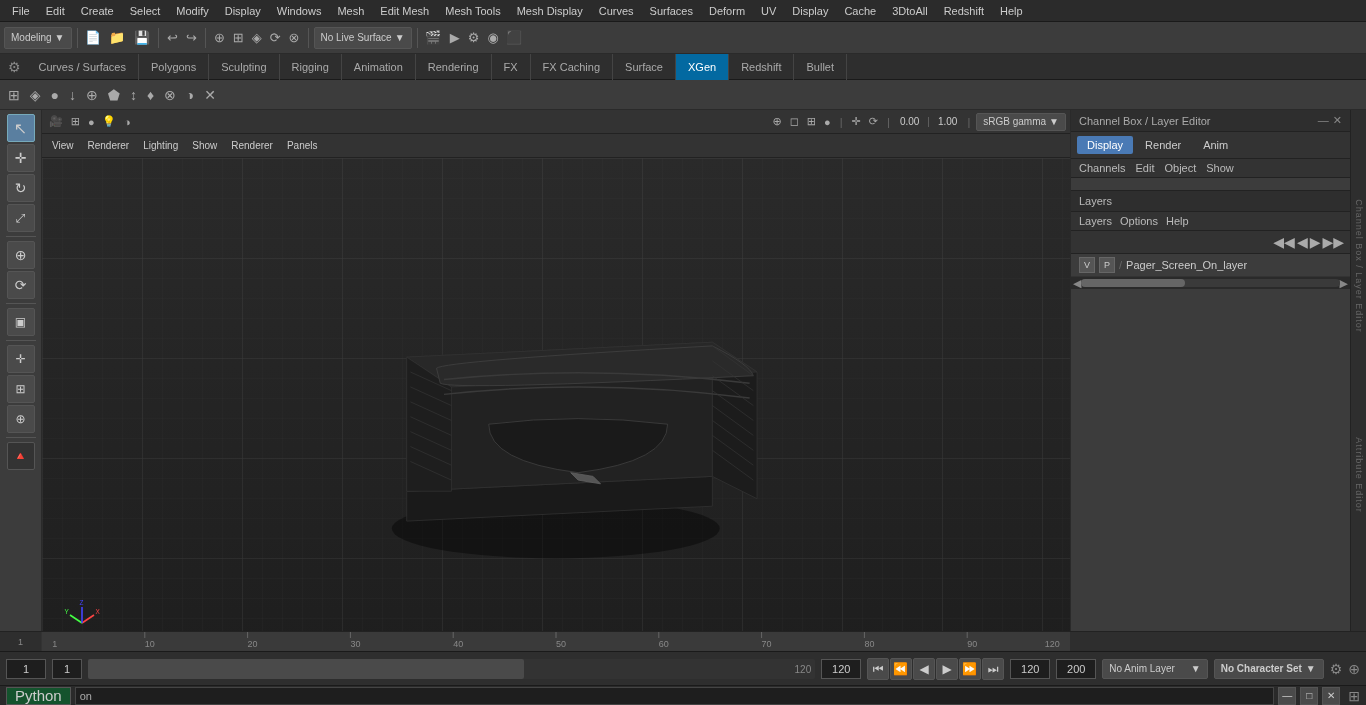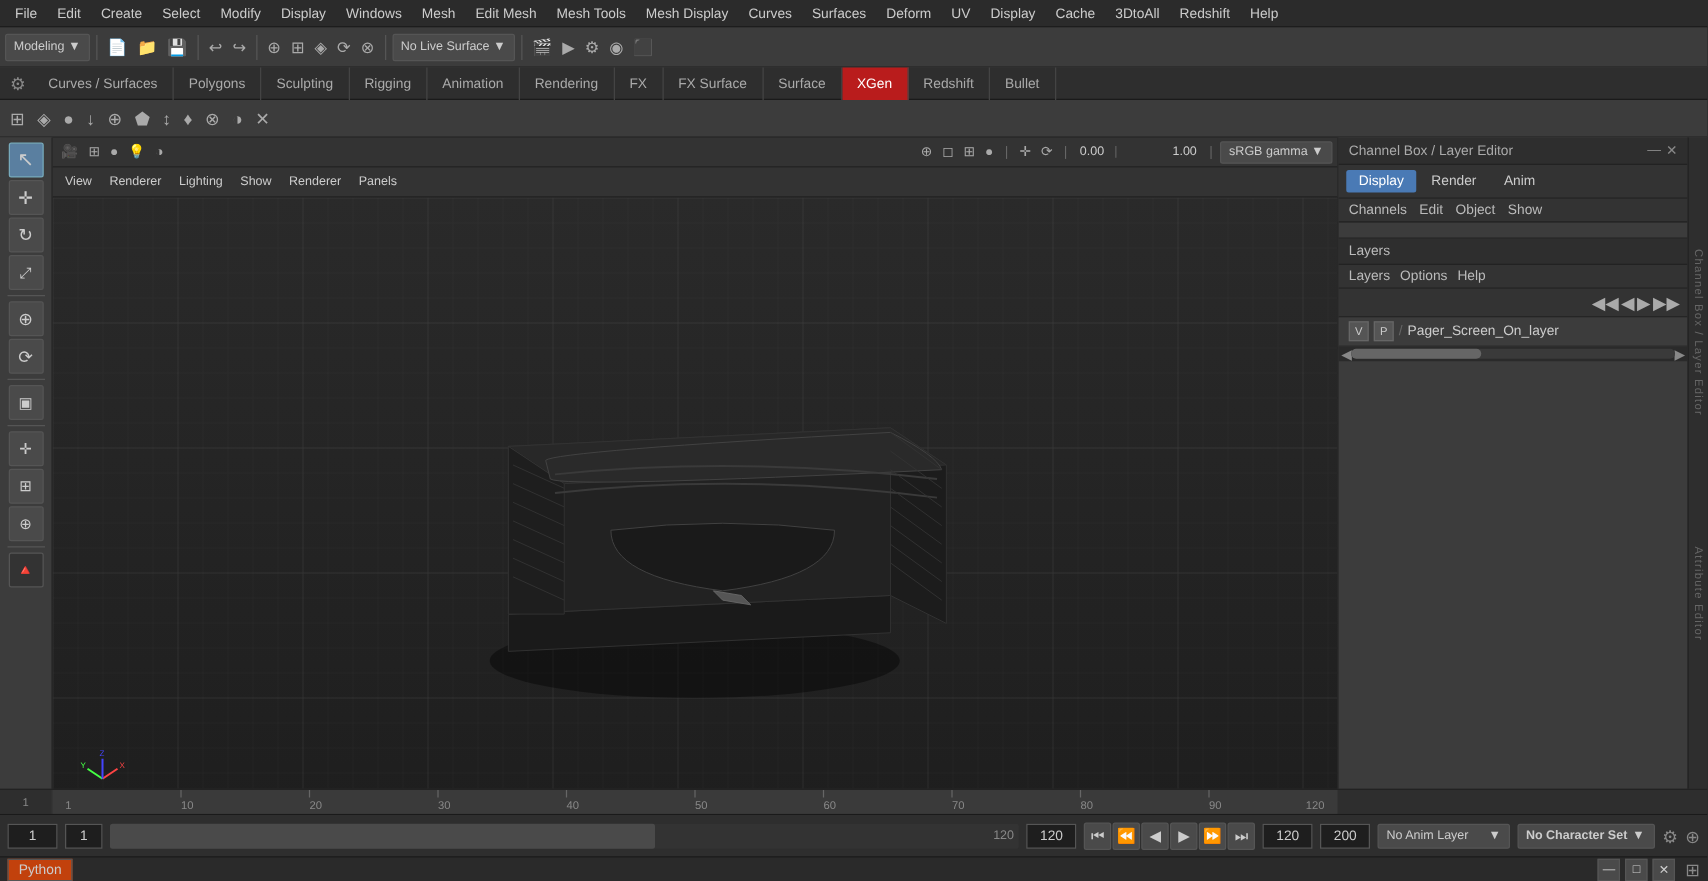--- a/index.html
+++ b/index.html
@@ -11,21 +11,21 @@
 
     
     #toolbar1 { display: flex; align-items: center; background: #3c3c3c; height: 32px; padding: 0 4px; border-bottom: 1px solid #2a2a2a; gap: 2px; }
     .toolbar-separator { width: 1px; background: #555; height: 20px; margin: 0 3px; }
     .dropdown-btn { background: #4a4a4a; border: 1px solid #555; color: #ccc; font-size: 10px; padding: 2px 6px; cursor: pointer; height: 22px; display: flex; align-items: center; border-radius: 2px; gap: 3px; }
     .icon-btn { background: transparent; border: none; color: #aaa; font-size: 13px; cursor: pointer; padding: 2px 3px; height: 24px; display: flex; align-items: center; }
 
     
     #tab-bar { display: flex; align-items: center; background: #2e2e2e; height: 26px; border-bottom: 1px solid #1a1a1a; padding: 0 2px; }
     .tab { padding: 4px 12px; cursor: pointer; font-size: 11px; color: #aaa; border-right: 1px solid #444; height: 26px; display: flex; align-items: center; }
-    .tab.active { background: #b91c1c; color: #fff; }
+    .tab.active { background: #0369a1; color: #fff; }
     #settings-gear { color: #888; padding: 2px 6px; cursor: pointer; font-size: 14px; }
 
     
     #tool-shelf { display: flex; align-items: center; background: #3c3c3c; height: 30px; padding: 0 4px; border-bottom: 1px solid #2a2a2a; gap: 2px; }
     .shelf-btn { background: transparent; border: none; color: #aaa; font-size: 14px; cursor: pointer; padding: 1px 4px; height: 24px; display: flex; align-items: center; }
 
     
     #main-area { display: flex; height: calc(705px - 22px - 32px - 26px - 30px - 20px - 34px - 20px); }
 
     
@@ -74,21 +74,21 @@
 
     
     #bottom-bar { height: 34px; background: #2e2e2e; display: flex; align-items: center; gap: 6px; padding: 0 6px; border-top: 1px solid #1a1a1a; }
     .bottom-btn { background: #4a4a4a; border: 1px solid #555; color: #ccc; font-size: 10px; padding: 1px 6px; height: 20px; cursor: pointer; border-radius: 2px; white-space: nowrap; }
     .play-btn { background: #4a4a4a; border: 1px solid #555; color: #ccc; font-size: 12px; width: 22px; height: 22px; display: flex; align-items: center; justify-content: center; cursor: pointer; border-radius: 2px; }
     .transport-area { display: flex; align-items: center; gap: 1px; }
     .frame-input { background: #1e1e1e; border: 1px solid #555; color: #ccc; font-size: 11px; padding: 2px 4px; width: 45px; height: 20px; text-align: center; }
 
     
     #status-bar { height: 20px; background: #2a2a2a; display: flex; align-items: center; padding: 0 6px; border-top: 1px solid #1a1a1a; gap: 4px; }
-    #python-tab { background: #c2410c; border: 1px solid #555; padding: 1px 8px; cursor: pointer; font-size: 11px; color: #ccc; height: 18px; display: flex; align-items: center; }
+    #python-tab { background: #14532d; border: 1px solid #555; padding: 1px 8px; cursor: pointer; font-size: 15px; color: #ccc; height: 18px; display: flex; align-items: center; }
     #status-input { flex: 1; background: #1e1e1e; border: 1px solid #444; color: #aaa; font-size: 11px; padding: 1px 4px; height: 18px; }
 
     
     #window-btns { display: flex; align-items: center; gap: 4px; margin-left: 4px; }
     .win-btn { width: 18px; height: 18px; background: #4a4a4a; border: 1px solid #555; display: flex; align-items: center; justify-content: center; cursor: pointer; font-size: 10px; color: #ccc; }
 
     
     #layers-scrollbar { height: 12px; background: #2a2a2a; display: flex; align-items: center; padding: 0 2px; }
     .scroll-track { flex: 1; height: 8px; background: #3a3a3a; border-radius: 4px; position: relative; }
     .scroll-thumb { position: absolute; left: 0; width: 40%; height: 100%; background: #666; border-radius: 4px; }
@@ -152,21 +152,21 @@
 
 <div id="tab-bar">
   <span id="settings-gear">⚙</span>
   <div class="tab">Curves / Surfaces</div>
   <div class="tab">Polygons</div>
   <div class="tab">Sculpting</div>
   <div class="tab">Rigging</div>
   <div class="tab">Animation</div>
   <div class="tab">Rendering</div>
   <div class="tab">FX</div>
-  <div class="tab">FX Surface</div>
+  <div class="tab">FX Caching</div>
   <div class="tab">Surface</div>
   <div class="tab active">XGen</div>
   <div class="tab">Redshift</div>
   <div class="tab">Bullet</div>
 </div>
 
 <div id="tool-shelf">
   <div class="shelf-btn">⊞</div>
   <div class="shelf-btn">◈</div>
   <div class="shelf-btn">●</div>
@@ -212,21 +212,21 @@
       <span class="vp-icon">⊕</span>
       <span class="vp-icon">◻</span>
       <span class="vp-icon">⊞</span>
       <span class="vp-icon">●</span>
       <span style="margin: 0 4px; color:#666">|</span>
       <span class="vp-icon">✛</span>
       <span class="vp-icon">⟳</span>
       <span style="margin: 0 4px; color:#666">|</span>
       <span style="font-size:10px; color:#ccc; padding: 0 4px;">0.00</span>
       <span style="font-size:10px; color:#666; padding: 0 2px;">|</span>
-      <span style="font-size:10px; color:#ccc; padding: 0 4px; margin-left: 36px;">1.00</span>
+      <span style="font-size:10px; color:#ccc; padding: 0 4px;">1.00</span>
       <span style="margin: 0 4px; color:#666">|</span>
       <div class="dropdown-btn" style="height:18px; font-size:10px;text-align:center;">
         <span>sRGB gamma</span>
         <span>▼</span>
       </div>
     </div>
 
     <div id="viewport-header">
       <span class="vp-menu">View</span>
       <span class="vp-menu">Renderer</span>
@@ -431,20 +431,21 @@
     <span>No Character Set</span>
     <span>▼</span>
   </div>
 
   <span style="cursor:pointer; color:#888; font-size:14px;">⚙</span>
   <span style="cursor:pointer; color:#888; font-size:14px;">⊕</span>
 </div>
 
 <div id="status-bar">
   <div id="python-tab">Python</div>
+  <input id="status-input" type="text" value="on" style="">
 
   <div id="window-btns" style="margin-left:auto;">
     <div class="win-btn">—</div>
     <div class="win-btn">□</div>
     <div class="win-btn">✕</div>
   </div>
   <span style="cursor:pointer; color:#888; font-size:14px; margin-left:4px;">⊞</span>
 </div>
 
 </body></html>

